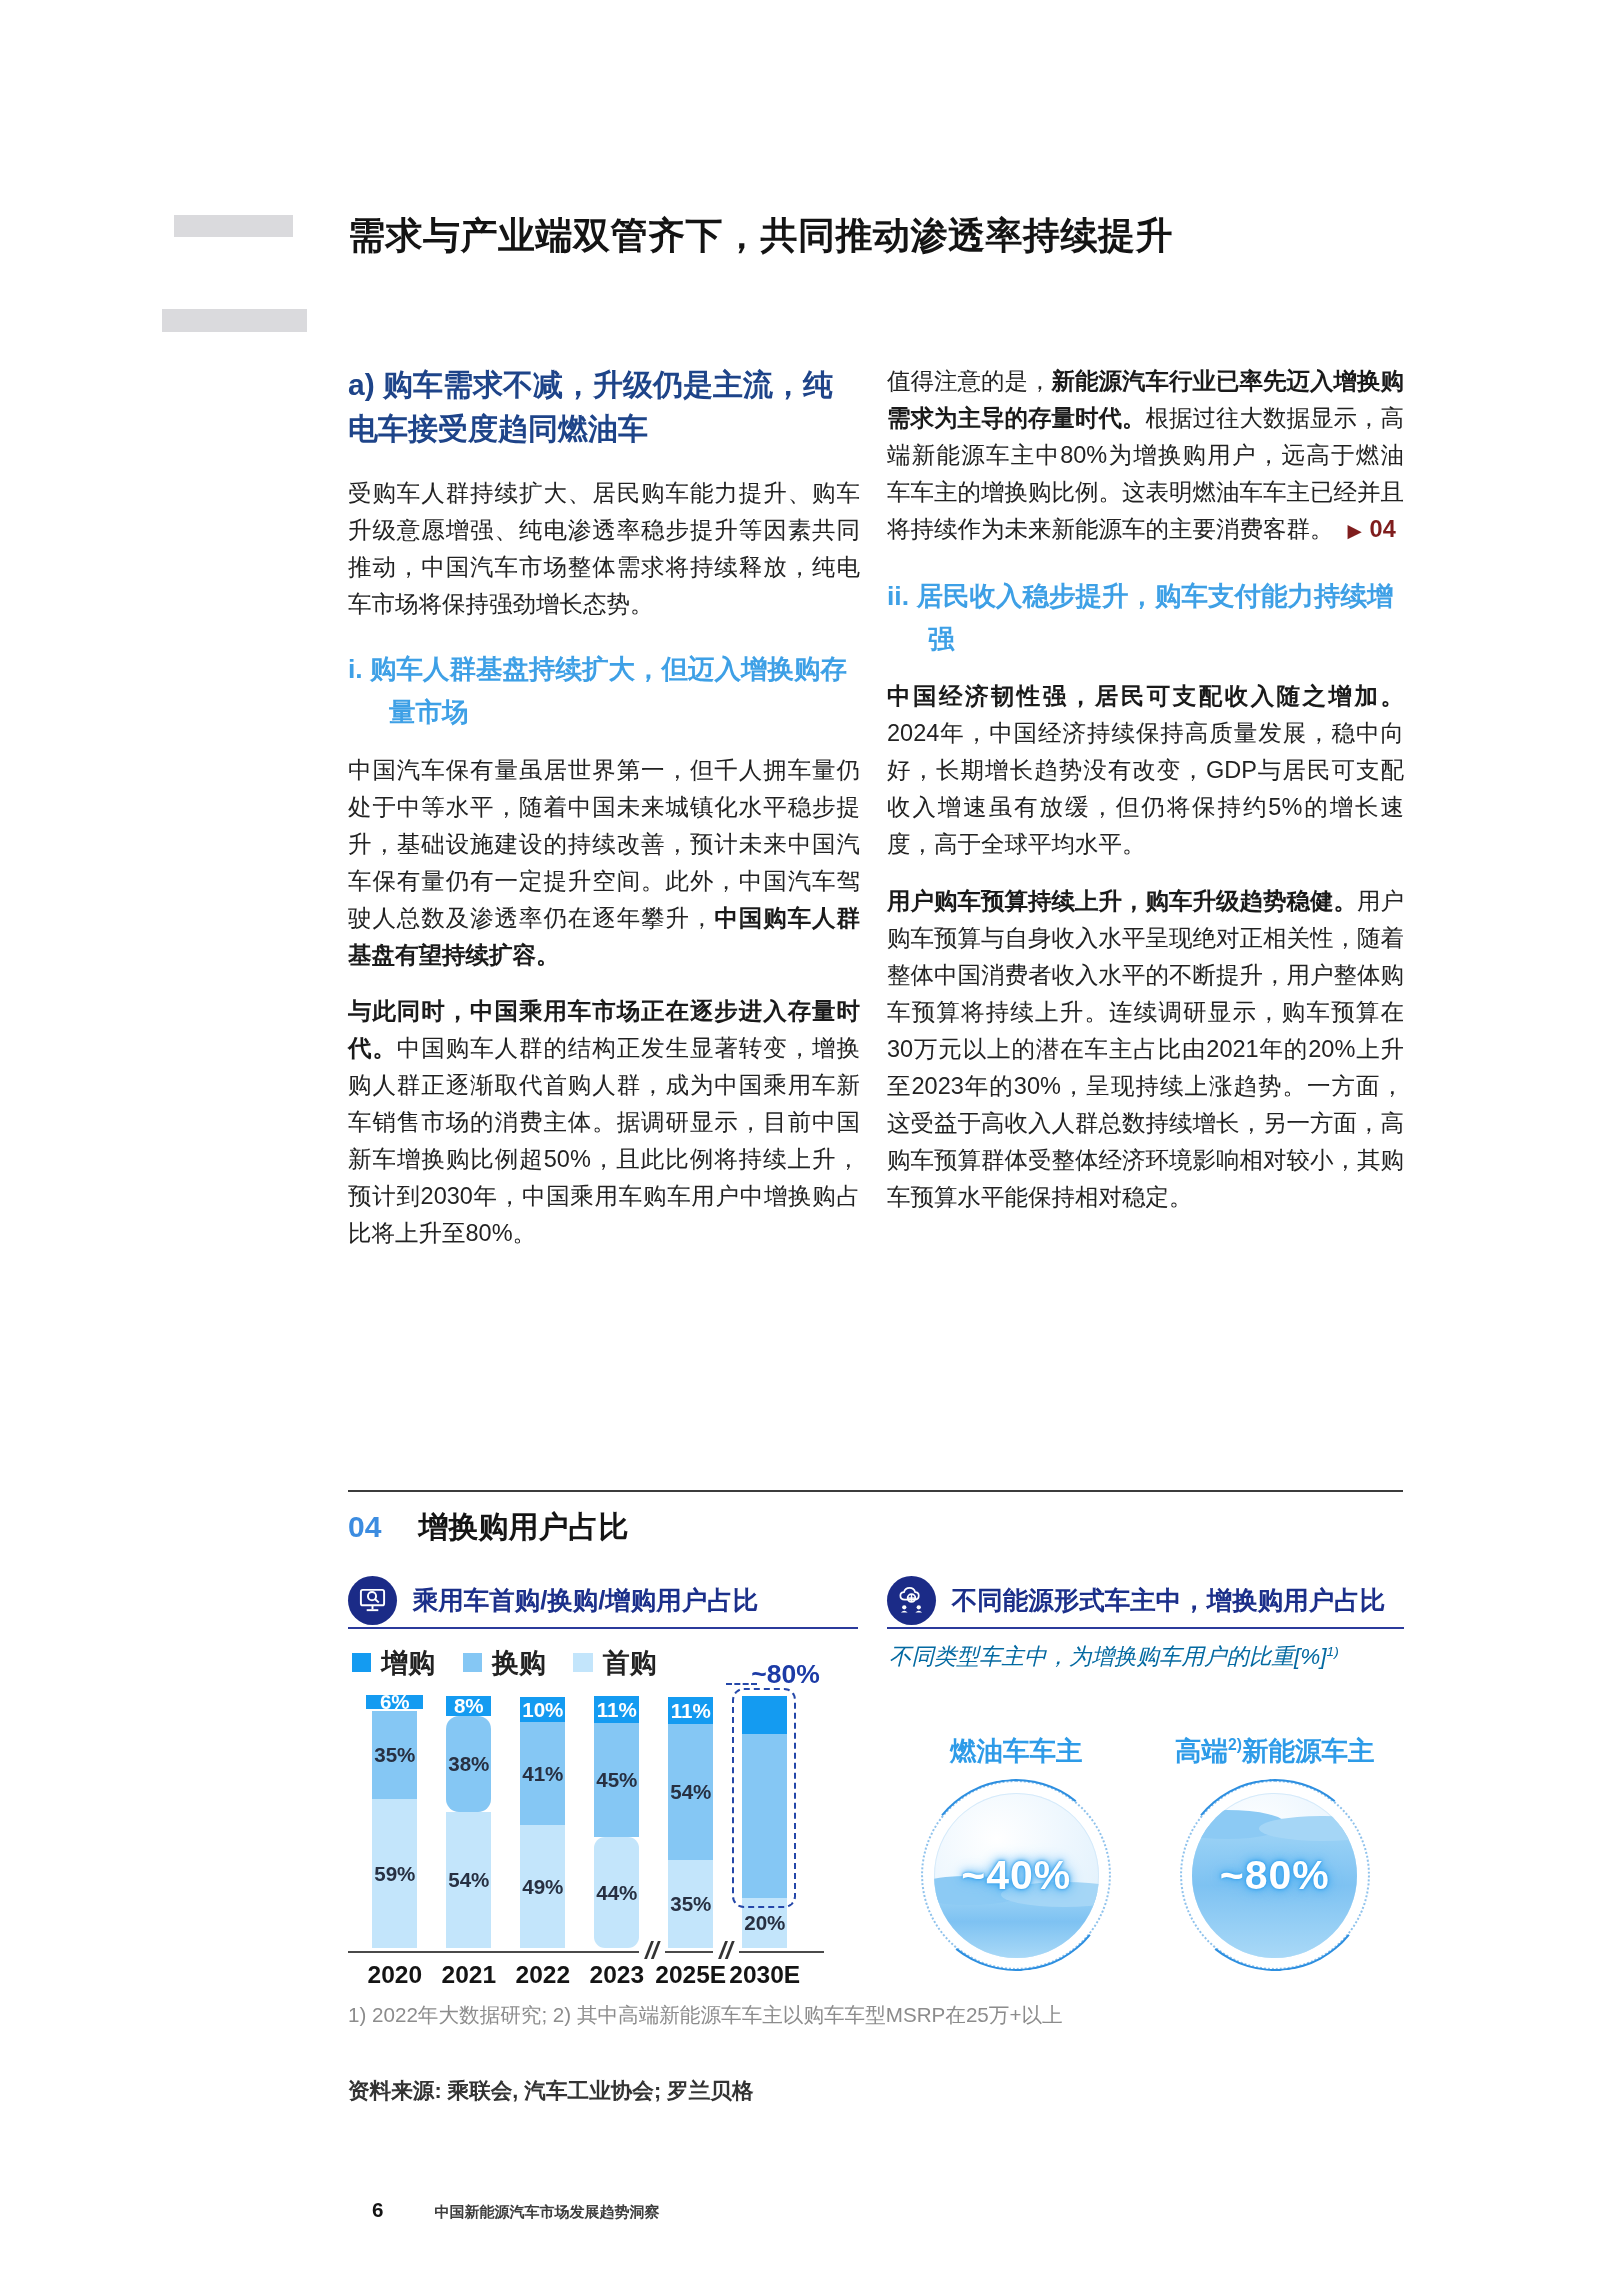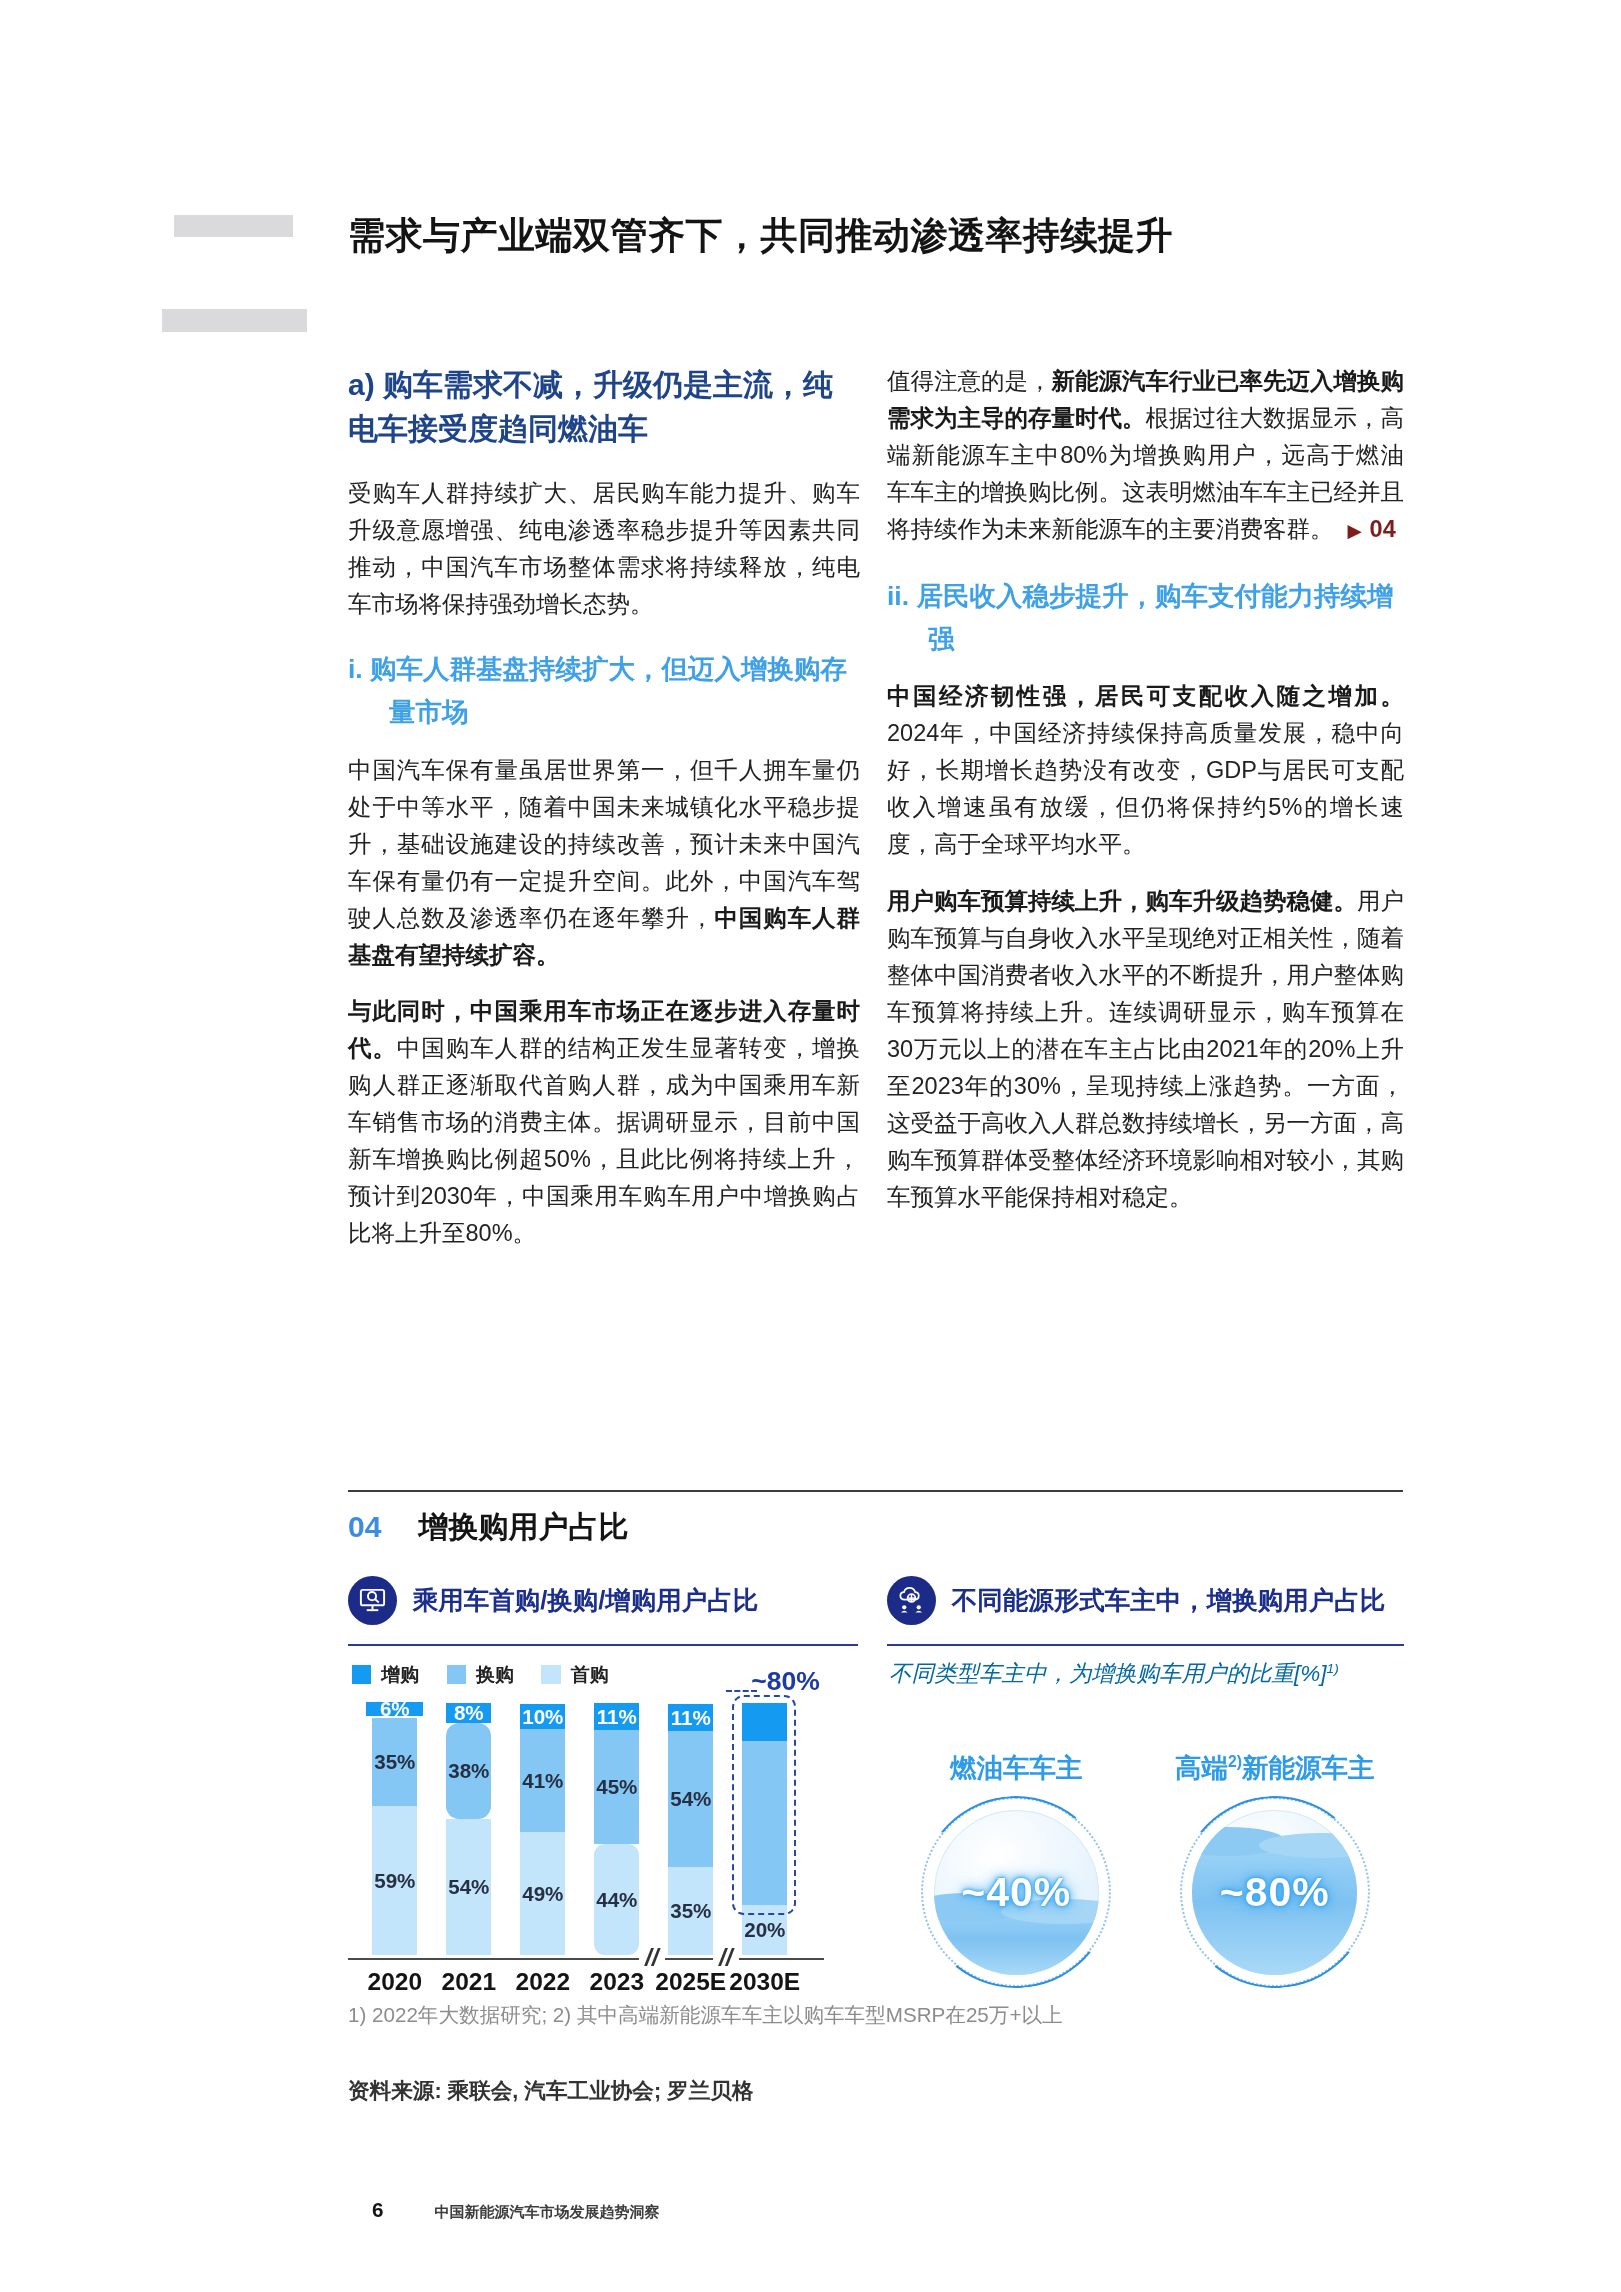--- a/index.html
+++ b/index.html
@@ -39,27 +39,27 @@
 
   
   .fig-rule{position:absolute; left:348px; top:1490px; width:1055px; height:2px; background:#3c3c3c;}
   .fig-caption{position:absolute; left:348px; top:1507px; display:flex; gap:37px; align-items:baseline;}
   .fig-num{color:#3c8ce0; font-size:30px; font-weight:800;}
   .fig-title{color:#141414; font-size:30px; font-weight:800;}
 
   .panel{position:absolute; top:1576px;}
   .panel-left{left:348px; width:510px;}
   .panel-right{left:887px; width:517px;}
-  .panel-head{display:flex; align-items:center; gap:15.7px; border-bottom:2.9px solid #2b3a9c; padding-bottom:19px;}
+  .panel-head{display:flex; align-items:center; gap:15.7px; border-bottom:2.9px solid #2b3a9c; padding-bottom:2px;}
   .panel-icon{width:49px; height:49px; border-radius:50%; background:#1b2b87; display:flex; align-items:center; justify-content:center; flex:none;}
   .panel-title{color:#1b2f8a; font-size:25.5px; font-weight:800; line-height:1.2;}
 
   
   .legend{display:flex; gap:27.4px; margin:15.7px 0 0 3.9px; align-items:center;}
-  .legend-item{display:flex; gap:9.8px; align-items:center; font-size:19px; font-weight:700; color:#222;}
+  .legend-item{display:flex; gap:9.8px; align-items:center; font-size:27px; font-weight:700; color:#222;}
   .legend-sw{width:19.6px; height:19.6px;}
 
   
   .chart-wrap{position:relative; height:323px; margin-top:3.9px;}
   .bars-row{position:absolute; left:0; top:11.8px; display:flex; padding-left:9.8px;}
   .bar-col{width:74px; height:252px; display:flex; justify-content:center; align-items:flex-end; position:relative;}
   .bar-stack{width:45px; display:flex; flex-direction:column;}
   .seg{position:relative;}
   .seg.cap-wide{width:57px; align-self:center; border-bottom:2px solid #fff; z-index:1;}
   .seg-label{

